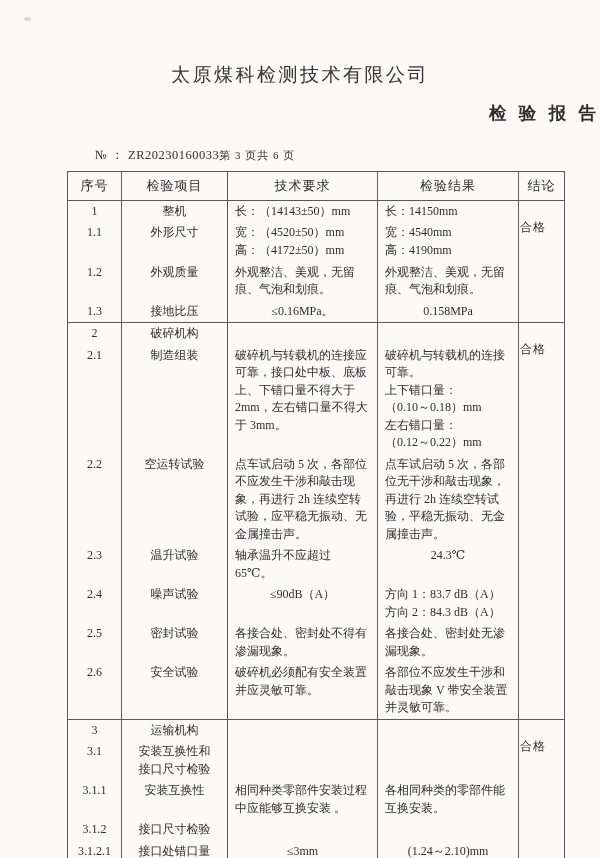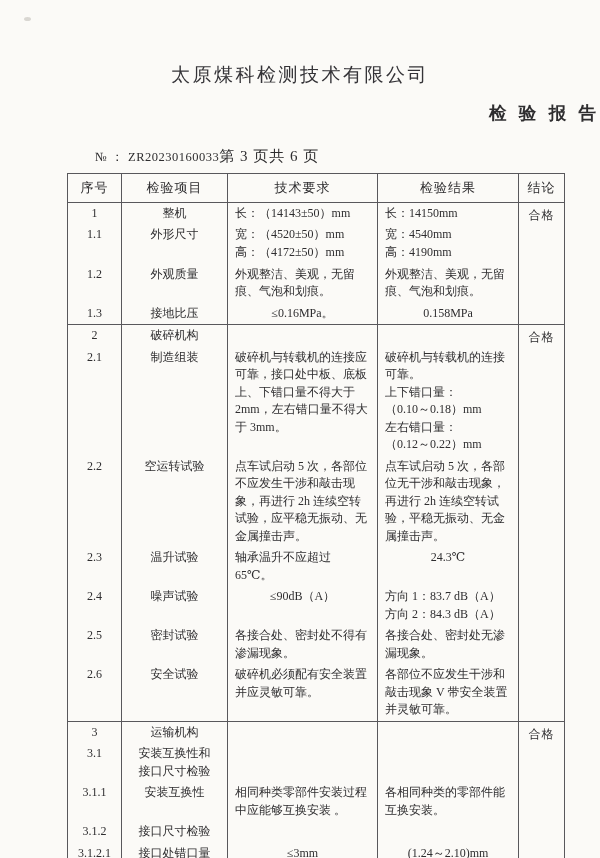--- a/index.html
+++ b/index.html
@@ -38,21 +38,21 @@
   }
   .meta-row {
     width: 497px;
     margin: 22px 0 0 67px;
     display: flex;
     align-items: baseline;
     font-size: 12.5px;
   }
   .report-no { margin-left: 28px; letter-spacing: 0.5px; }
   .report-no .label { margin-right: 4px; }
-  .page-ind { font-size: 15px; letter-spacing: 1px; }
+  .page-ind { font-size: 11px; letter-spacing: 1px; }
   table.report {
     margin: 7px 0 0 67px;
     width: 497px;
     border-collapse: collapse;
     table-layout: fixed;
     border: 1.6px solid var(--border);
     font-size: 12px;
     line-height: 1.46;
   }
   table.report th, table.report td {
@@ -67,21 +67,21 @@
     padding: 5px 2px 4px 2px;
     text-align: center;
     letter-spacing: 1px;
   }
   tr.section-start > td { border-top: 1px solid var(--border); }
   td.col-no   { text-align: center; padding: 2px 2px; }
   td.col-item { text-align: center; padding: 2px 3px; }
   td.col-req  { padding: 2px 7px; }
   td.col-res  { padding: 2px 7px; }
   td.center   { text-align: center; }
-  td.col-concl { text-align: center; padding-top: 4px; letter-spacing: 1px; }
+  td.col-concl { text-align: left; padding-top: 18px; letter-spacing: 1px; }
   
   .scan-dot {
     position: absolute;
     left: 24px; top: 17px;
     width: 7px; height: 4px;
     background: #d9d7d2;
     border-radius: 50%;
   }
 </style>
 </head>

